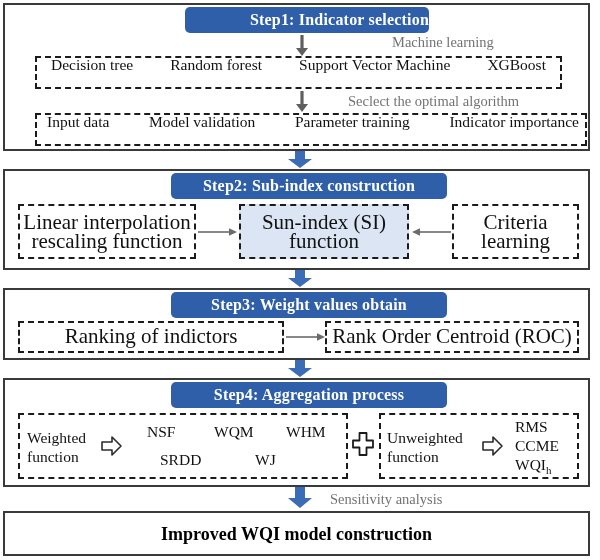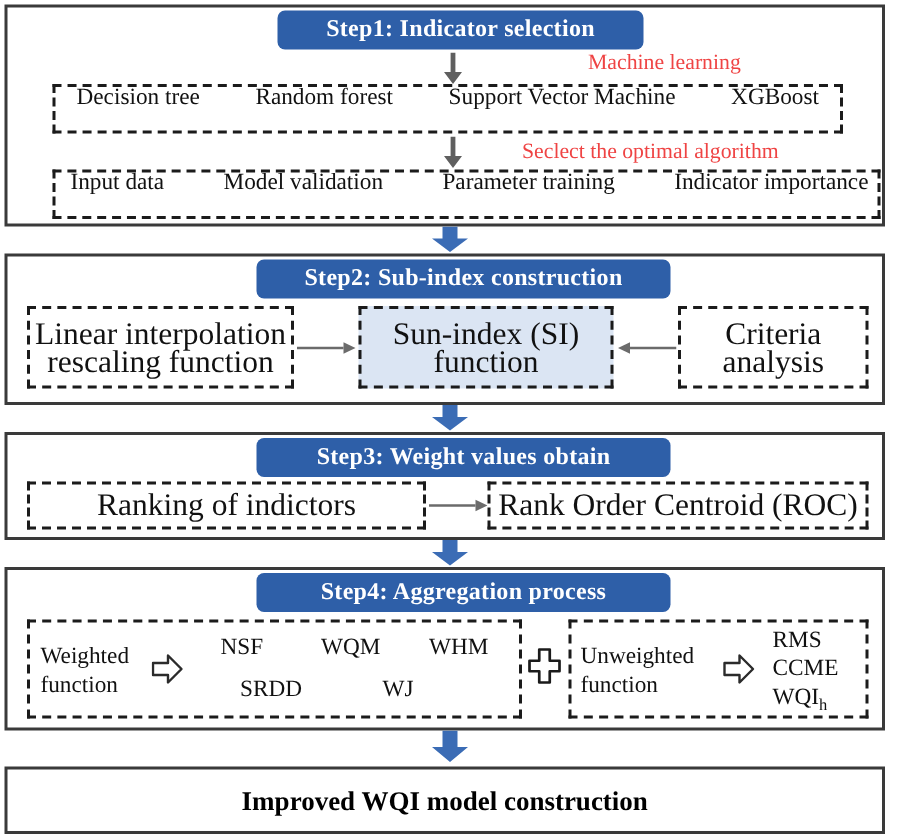--- a/index.html
+++ b/index.html
@@ -66,21 +66,21 @@
     font-size:15.5px;
     line-height:19px;
     white-space:nowrap;
   }
 
   
   .caption{
     position:absolute;
     font-size:14.5px;
     white-space:nowrap;
-    color:#ef4444;
+    color:#737373;
   }
 
   
   .blockarrow{position:absolute;}
 
   
   .thinarrow{position:absolute;}
 
   
   .outarrow{position:absolute;}
@@ -102,21 +102,21 @@
   }
   .sub{font-size:11px;vertical-align:sub;}
 </style>
 </head>
 <body>
 
 <div id="root">
 
   <div class="panel" style="top:3px;height:148px;">
 
-    <div class="step-header" style="left:180px;top:2px;width:244px;">Step1: Indicator selection</div>
+    <div class="step-header" style="left:180px;top:2px;width:244px;text-align:right;">Step1: Indicator selection</div>
 
     <div class="caption" style="left:387px;top:29px;">Machine learning</div>
 
     <svg class="blockarrow" style="left:289px;top:30px;" width="16" height="22" viewBox="0 0 16 22">
       <path d="M6.4,0 L9.6,0 L9.6,13 L14,13 L8,21 L2,13 L6.4,13 Z" fill="#5f5f5f"></path>
     </svg>
 
     <div class="dbox" style="left:30px;top:51px;width:527px;height:33px;"></div>
     <div class="row-items" style="left:40px;top:51px;width:507px;height:33px;padding:0 6px;">
       <span>Decision tree</span>
@@ -166,21 +166,21 @@
     </div>
 
     <svg class="thinarrow" style="left:406px;top:55px;" width="40" height="12" viewBox="0 0 40 12">
       <line x1="9" y1="6" x2="40" y2="6" stroke="#6b6b6b" stroke-width="1.6"></line>
       <path d="M9,2.2 L1,6 L9,9.8 Z" fill="#6b6b6b"></path>
     </svg>
 
     <div class="dbox" style="left:447px;top:33px;width:127px;height:55px;"></div>
     <div class="ctext" style="left:447px;top:42px;width:127px;">
       <div>Criteria</div>
-      <div>analysis</div>
+      <div>learning</div>
     </div>
   </div>
 
   <svg class="blockarrow" style="left:287px;top:270px;" width="26" height="18" viewBox="0 0 26 18">
     <path d="M8,0 L18,0 L18,8 L25,8 L13,17 L1,8 L8,8 Z" fill="#3b6cb5"></path>
   </svg>
 
   <div class="panel" style="top:288px;height:72px;">
 
     <div class="step-header" style="left:166px;top:2px;width:276px;">Step3: Weight values obtain</div>
@@ -243,18 +243,19 @@
       <span>WQI</span><span class="sub">h</span>
     </div>
   </div>
 
   <div class="caption" style="left:162px;top:491px;margin-top:33px;">Score output</div>
 
   <svg class="blockarrow" style="left:287px;top:487px;" width="26" height="22" viewBox="0 0 26 22">
     <path d="M8,0 L18,0 L18,11 L25,11 L13,21 L1,11 L8,11 Z" fill="#3b6cb5"></path>
   </svg>
 
+  <div class="caption" style="left:330px;top:491px;">Sensitivity analysis</div>
 
   <div class="result" style="top:511px;height:45px;line-height:43px;">
     <span>Improved WQI model construction</span>
   </div>
 
 </div>
 
 </body></html>

